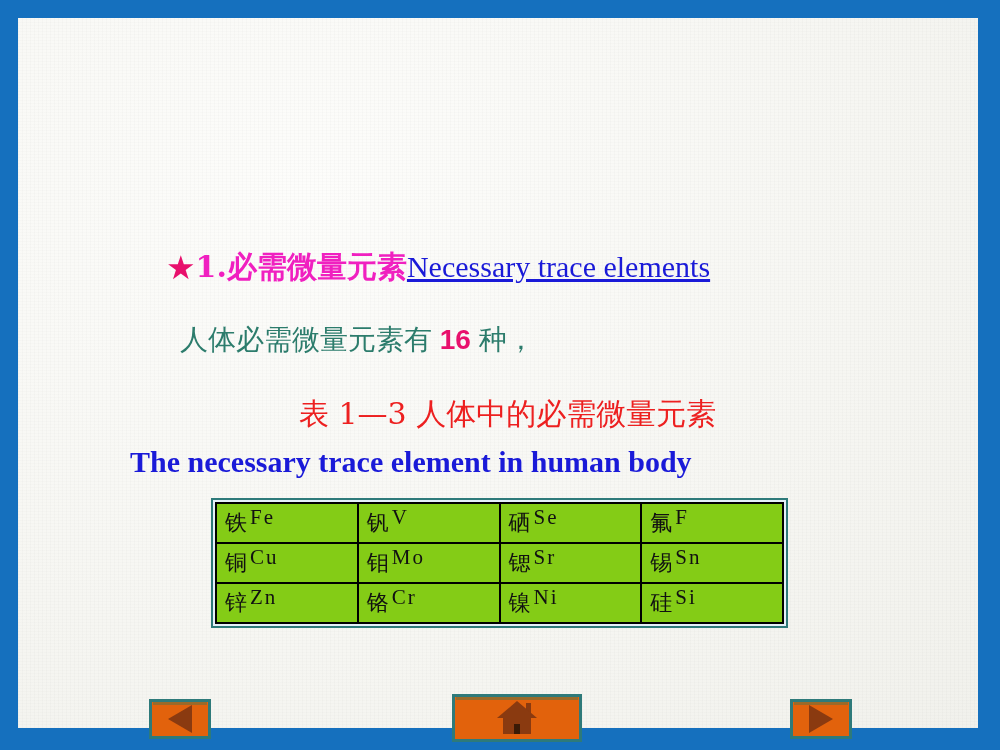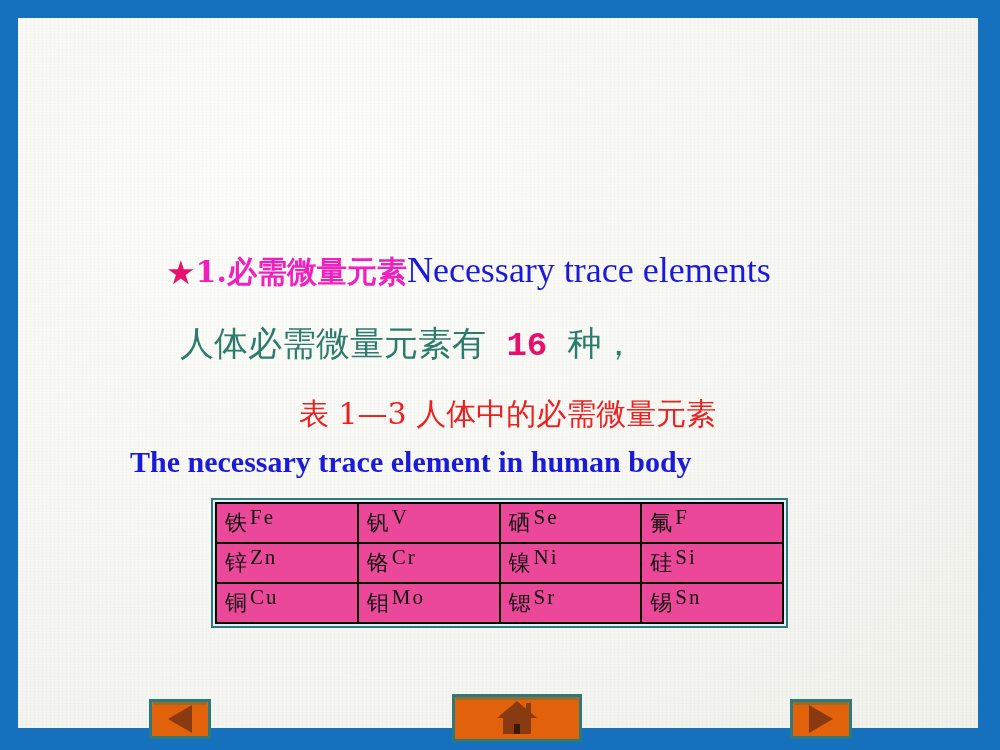--- a/index.html
+++ b/index.html
@@ -65,30 +65,31 @@
     vertical-align: -2px;
   }
   #bullet-row .cn-mag {
     color: #F020C0;
     font-weight: bold;
     font-size: 30px;
     font-family: "DejaVu Serif", "Liberation Serif", serif;
   }
   #bullet-row .en-blue {
     color: #1A1AD8;
-    font-size: 36px;
-    font-family: "Liberation Serif", "DejaVu Serif", serif;
+    font-size: 30px;
+    font-family: "Liberation Serif", "DejaVu Serif", serif;
+    text-decoration: underline;
   }
 
   
   #teal-line {
     left: 162px; top: 303px;
-    font-size: 34px;
+    font-size: 28px;
     color: #2C7C6C;
-    font-family: Liberation Mono, monospace;
+    font-family: Liberation Sans, sans-serif;
   }
   #teal-line .num { color: #E8106C; font-weight: bold; }
 
   
   #table-caption {
     left: 266px; top: 376px;
     font-size: 30px;
     color: #ED2020;
     font-family: "DejaVu Serif", "Liberation Serif", serif;
     margin-left: 15px;
@@ -111,21 +112,21 @@
     width: 577px;
     border: 2px solid #2E7A7A;
     background: #E4F0F8;
     padding: 2px;
     box-sizing: border-box;
   }
   table.elem {
     border-collapse: collapse;
     width: 100%;
     table-layout: fixed;
-    background: #ec4899;
+    background: #84cc16;
   }
   table.elem td {
     border: 2px solid #000000;
     height: 38px;
     padding: 0 0 0 8px;
     vertical-align: middle;
     font-size: 22px;
     color: #111111;
     font-family: "DejaVu Serif", "Liberation Serif", serif;
     white-space: nowrap;
@@ -197,30 +198,30 @@
     <div id="elem-table-wrap">
       <table class="elem">
         <tbody>
           <tr>
             <td><span class="cn">铁</span><span class="sym">Fe</span></td>
             <td><span class="cn">钒</span><span class="sym">V</span></td>
             <td><span class="cn">硒</span><span class="sym">Se</span></td>
             <td><span class="cn">氟</span><span class="sym">F</span></td>
           </tr>
           <tr>
+            <td><span class="cn">铜</span><span class="sym">Cu</span></td>
+            <td><span class="cn">钼</span><span class="sym">Mo</span></td>
+            <td><span class="cn">锶</span><span class="sym">Sr</span></td>
+            <td><span class="cn">锡</span><span class="sym">Sn</span></td>
+          </tr>
+          <tr>
             <td><span class="cn">锌</span><span class="sym">Zn</span></td>
             <td><span class="cn">铬</span><span class="sym">Cr</span></td>
             <td><span class="cn">镍</span><span class="sym">Ni</span></td>
             <td><span class="cn">硅</span><span class="sym">Si</span></td>
-          </tr>
-          <tr>
-            <td><span class="cn">铜</span><span class="sym">Cu</span></td>
-            <td><span class="cn">钼</span><span class="sym">Mo</span></td>
-            <td><span class="cn">锶</span><span class="sym">Sr</span></td>
-            <td><span class="cn">锡</span><span class="sym">Sn</span></td>
           </tr>
         </tbody>
       </table>
     </div>
 
     <div class="navbtn" id="btn-prev">
       <span class="topshine"></span>
       <span class="tri-left"></span>
     </div>
 

